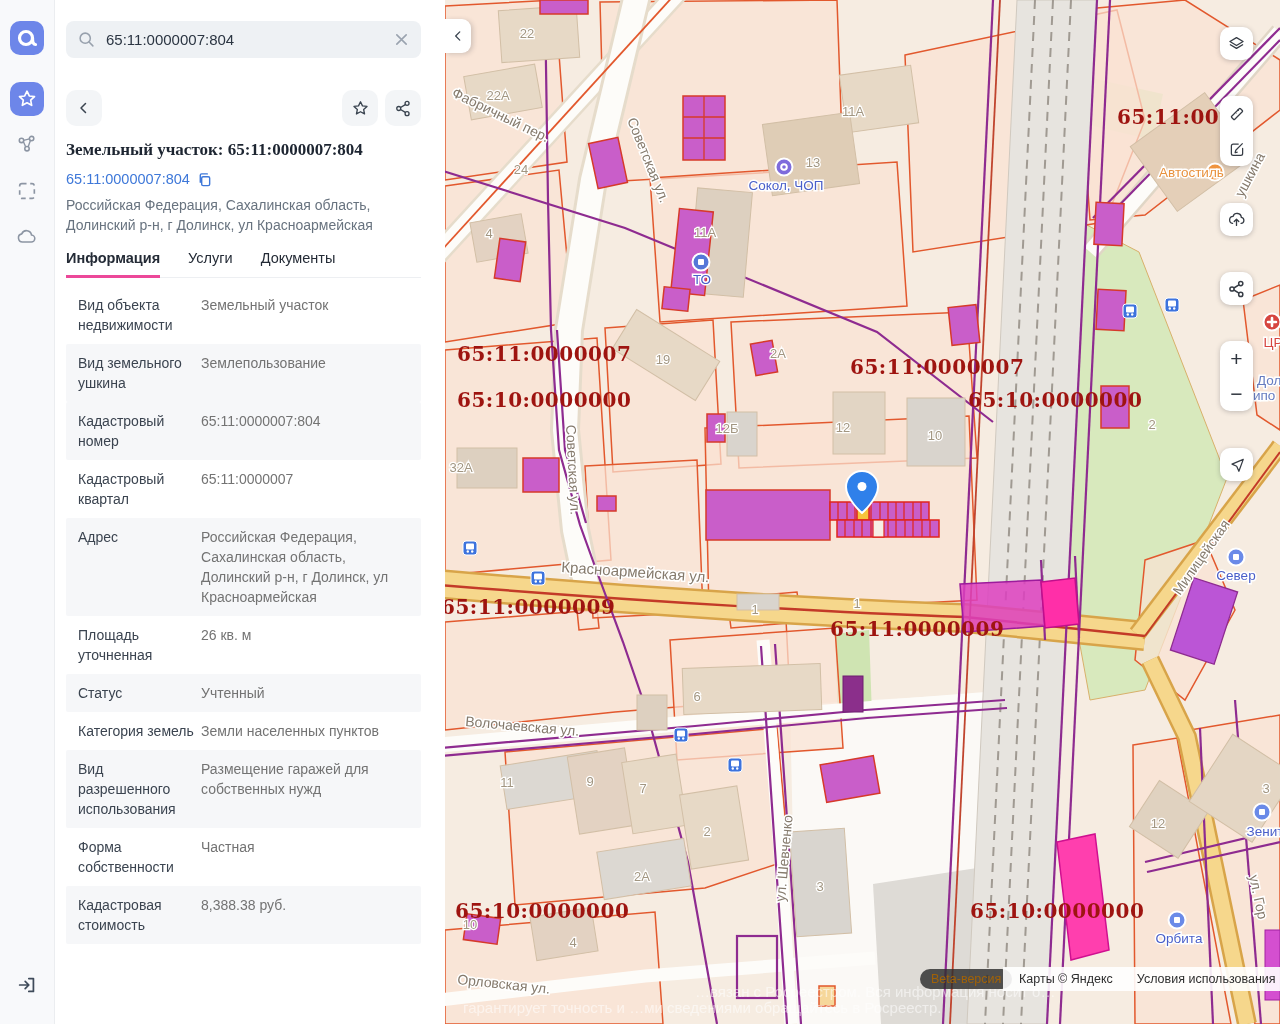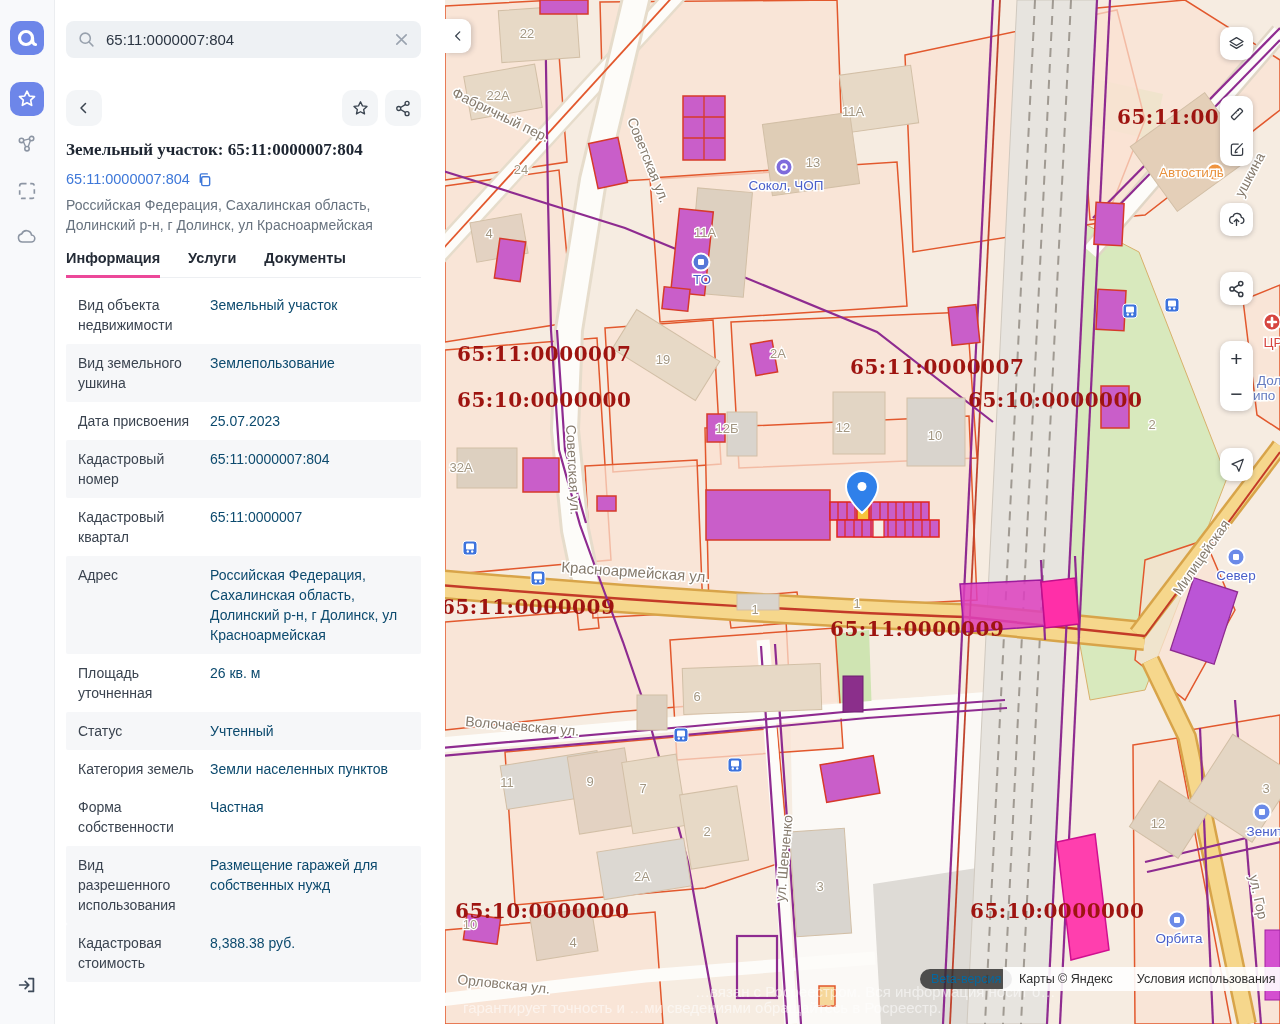--- a/index.html
+++ b/index.html
@@ -24,27 +24,27 @@
   .clear{background:none;border:none;padding:0;cursor:pointer;display:flex;}
   .cardhead{margin-top:32px;display:flex;gap:7px;}
   .sqbtn{width:36px;height:36px;border-radius:10px;background:#f3f5f7;border:none;cursor:pointer;
     display:flex;align-items:center;justify-content:center;}
   .cardhead .sp{flex:1;}
   h1.title{font-size:17px;line-height:22px;font-weight:700;color:#1d2531;margin:13px 0 0;font-family:Liberation Serif, serif;}
   .cadlink{margin-top:10px;display:flex;align-items:center;gap:7px;}
   .cadlink a{color:#3e78d9;font-size:14.5px;font-weight:500;text-decoration:none;}
   .addr{margin-top:8px;font-size:14px;line-height:20px;color:#68737f;}
   .tabs{margin-top:15px;display:flex;gap:28px;border-bottom:1px solid #edeff2;}
-  .tab{padding-bottom:9px;font-size:14.5px;font-weight:700;color:#242b36;cursor:pointer;}
+  .tab{padding-bottom:9px;font-size:14.5px;font-weight:400;color:#242b36;cursor:pointer;}
   .tab.active{font-weight:700;border-bottom:3px solid #ec4899;margin-bottom:-1px;}
   .attrs{margin-top:8px;}
-  .arow{display:flex;gap:14px;padding:9px 12px;border-radius:2px;}
+  .arow{display:flex;gap:5px;padding:9px 12px;border-radius:2px;}
   .arow.alt{background:#f6f7f9;}
   .alabel{width:118px;flex-shrink:0;font-size:14px;line-height:20px;color:#3b4450;}
-  .avalue{flex:1;font-size:14px;line-height:20px;color:#0c4a6e;}
+  .avalue{flex:1;font-size:14px;line-height:20px;color:#737373;}
 
   
   .map-area{position:relative;flex:1;height:1024px;overflow:hidden;background:#f6ece1;}
   #mapsvg{position:absolute;left:0;top:0;}
   .parcel{fill:#f9e2d2;fill-opacity:.72;stroke:#e2582d;stroke-width:1.5;}
   .bld{stroke:#d2bfa6;stroke-width:1;}
   .mag{fill:#c95ec9;stroke:#d63a2a;stroke-width:1.5;}
   text.street{font:14px "Liberation Sans",sans-serif;fill:#857a6c;stroke:#fff;stroke-width:3px;paint-order:stroke;}
   text.bnum{font:13px "Liberation Sans",sans-serif;fill:#a29681;stroke:#fff;stroke-width:2.5px;paint-order:stroke;text-anchor:middle;}
   text.qlabel{font:bold 20px "DejaVu Serif",serif;fill:#9e1410;letter-spacing:.5px;}
@@ -54,21 +54,21 @@
   .mapbtn{position:absolute;width:33px;height:33px;background:#fff;border:none;border-radius:10px;
     box-shadow:0 1px 5px rgba(50,50,60,.28);display:flex;align-items:center;justify-content:center;cursor:pointer;padding:0;}
   .mapgroup{position:absolute;width:33px;height:70px;background:#fff;border-radius:10px;
     box-shadow:0 1px 5px rgba(50,50,60,.28);display:flex;flex-direction:column;}
   .mapgroup button{flex:1;background:none;border:none;cursor:pointer;display:flex;align-items:center;justify-content:center;padding:0;}
   .zoomglyph{font-size:21px;color:#30363f;line-height:1;font-family:"Liberation Sans",sans-serif;}
   .collapse{position:absolute;left:0;top:19px;width:26px;height:34px;background:#fff;border:none;
     border-radius:0 9px 9px 0;box-shadow:2px 1px 5px rgba(50,50,60,.2);cursor:pointer;
     display:flex;align-items:center;justify-content:center;padding:0;}
   .beta{position:absolute;left:475px;top:969px;height:20px;border-radius:10px;background:rgba(45,45,45,.82);
-    color:#0369a1;font-size:12.5px;display:flex;align-items:center;padding:0 11px;}
+    color:#a16207;font-size:12.5px;display:flex;align-items:center;padding:0 11px;}
   .attrib{position:absolute;left:558px;top:967px;right:0;height:24px;background:rgba(255,255,255,.9);
     display:flex;align-items:center;padding-left:16px;font-size:12.5px;color:#2e2e2e;text-align:right;}
   .attrib .terms{margin-left:24px;cursor:pointer;}
 </style>
 </head>
 <body>
 
 <div class="app">
 
   <aside class="rail">
@@ -164,24 +164,20 @@
 
     <div class="attrs" id="attrs">
         <div class="arow">
           <div class="alabel">Вид объекта недвижимости</div>
           <div class="avalue">Земельный участок</div>
         </div>
         <div class="arow alt">
           <div class="alabel">Вид земельного ушкина</div>
           <div class="avalue">Землепользование</div>
         </div>
-        <div class="arow">
-          <div class="alabel">Дата присвоения</div>
-          <div class="avalue">25.07.2023</div>
-        </div>
         <div class="arow alt">
           <div class="alabel">Кадастровый номер</div>
           <div class="avalue">65:11:0000007:804</div>
         </div>
         <div class="arow">
           <div class="alabel">Кадастровый квартал</div>
           <div class="avalue">65:11:0000007</div>
         </div>
         <div class="arow alt">
           <div class="alabel">Адрес</div>
@@ -192,27 +188,27 @@
           <div class="avalue">26 кв. м</div>
         </div>
         <div class="arow alt">
           <div class="alabel">Статус</div>
           <div class="avalue">Учтенный</div>
         </div>
         <div class="arow">
           <div class="alabel">Категория земель</div>
           <div class="avalue">Земли населенных пунктов</div>
         </div>
+        <div class="arow alt">
+          <div class="alabel">Вид разрешенного использования</div>
+          <div class="avalue">Размещение гаражей для собственных нужд</div>
+        </div>
         <div class="arow">
           <div class="alabel">Форма собственности</div>
           <div class="avalue">Частная</div>
-        </div>
-        <div class="arow alt">
-          <div class="alabel">Вид разрешенного использования</div>
-          <div class="avalue">Размещение гаражей для собственных нужд</div>
         </div>
         <div class="arow alt">
           <div class="alabel">Кадастровая стоимость</div>
           <div class="avalue">8,388.38 руб.</div>
         </div>
       </div>
   </section>
 
   <section class="map-area">
     <svg id="mapsvg" width="835" height="1024" viewBox="0 0 835 1024">

